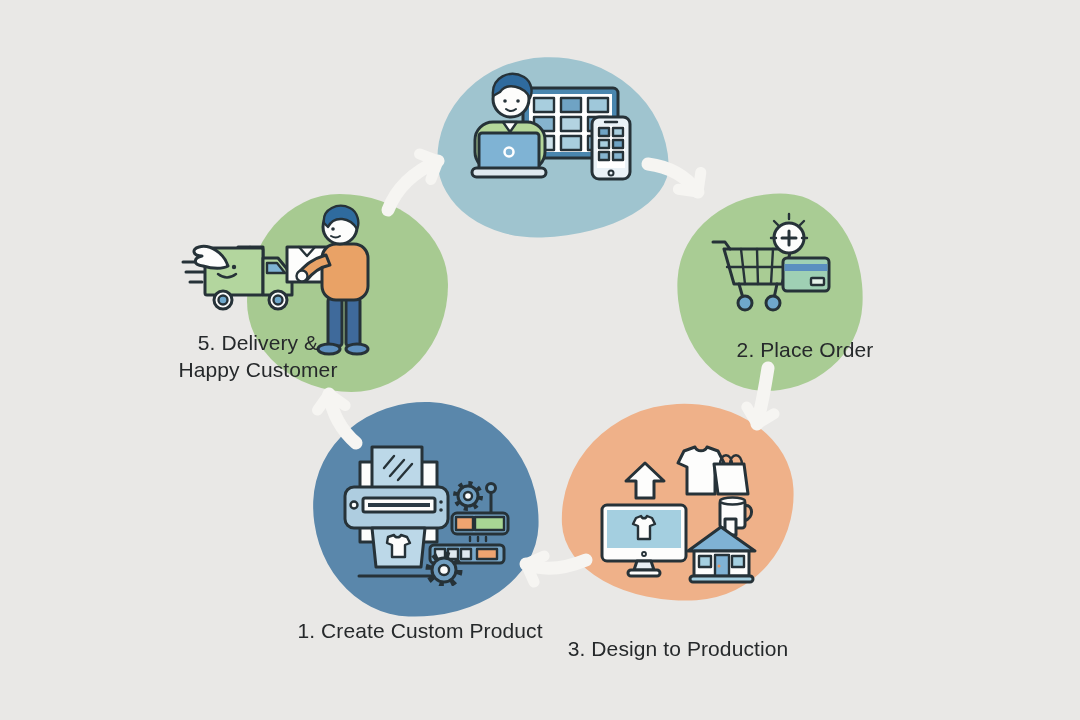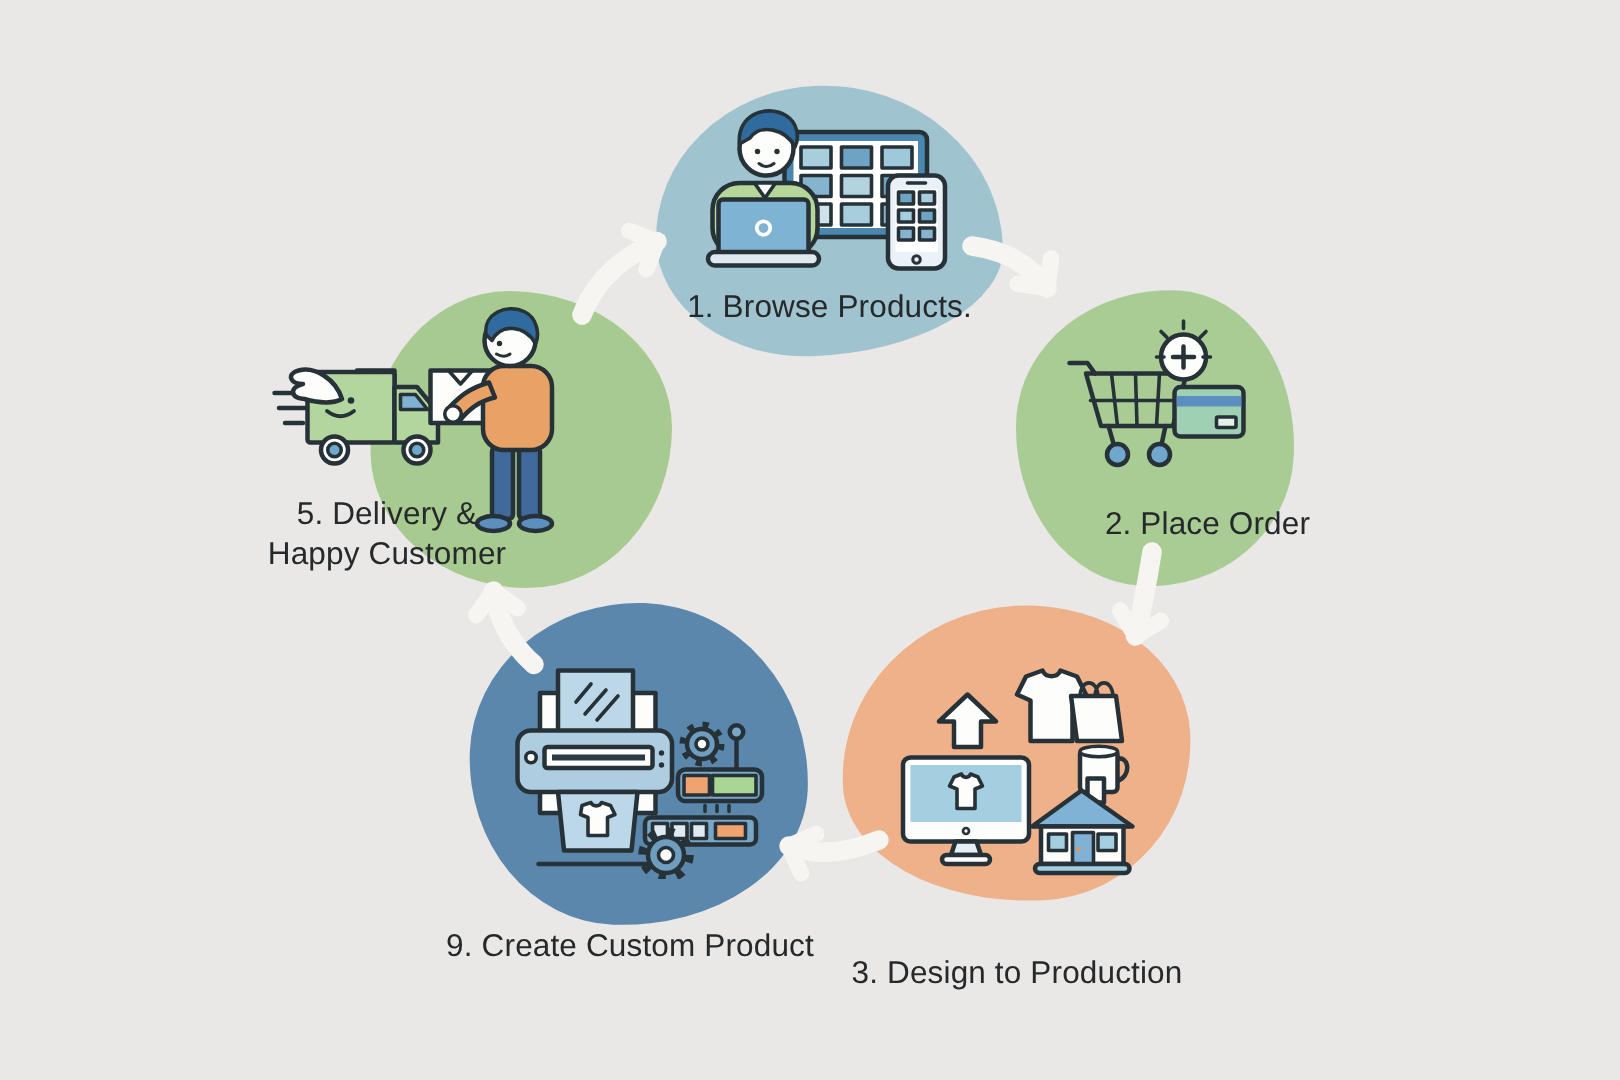--- a/index.html
+++ b/index.html
@@ -207,20 +207,19 @@
       <rect class="o" x="142" y="41" width="46" height="56" rx="14" fill="#e9a266"></rect>
       <path class="o" d="M 146 52 C 132 56 126 62 120 68 L 126 78 C 133 69 140 64 150 62 Z" fill="#e9a266"></path>
       <circle class="o2" cx="122" cy="73" r="5.5" fill="#fdfdfc"></circle>
       <circle class="o" cx="160" cy="24" r="17" fill="#fdfdfc"></circle>
       <path class="o2" d="M 144 20 C 142 6 158 -1 170 5 C 178 9 180 20 177 26 C 170 14 154 12 148 24 Z" fill="#2f6b9e"></path>
       <circle cx="153" cy="26" r="1.8" fill="#263238"></circle>
       <path d="M 151 33 Q 156 36 160 33" fill="none" stroke="#263238" stroke-width="2" stroke-linecap="round"></path>
     </g>
   </svg>
 
-  <div class="label" style="left:553px;top:191px;">1. Browse Products.</div>
   <div class="label" style="left:805px;top:336px;">2. Place Order</div>
   <div class="label" style="left:678px;top:635px;">3. Design to Production</div>
-  <div class="label" style="left:420px;top:617px;">9. Create Custom Product</div>
+  <div class="label" style="left:420px;top:617px;">1. Create Custom Product</div>
   <div class="label" style="left:258px;top:329px;">5. Delivery &amp;
 Happy Customer</div>
 
 </div>
 
 </body></html>

